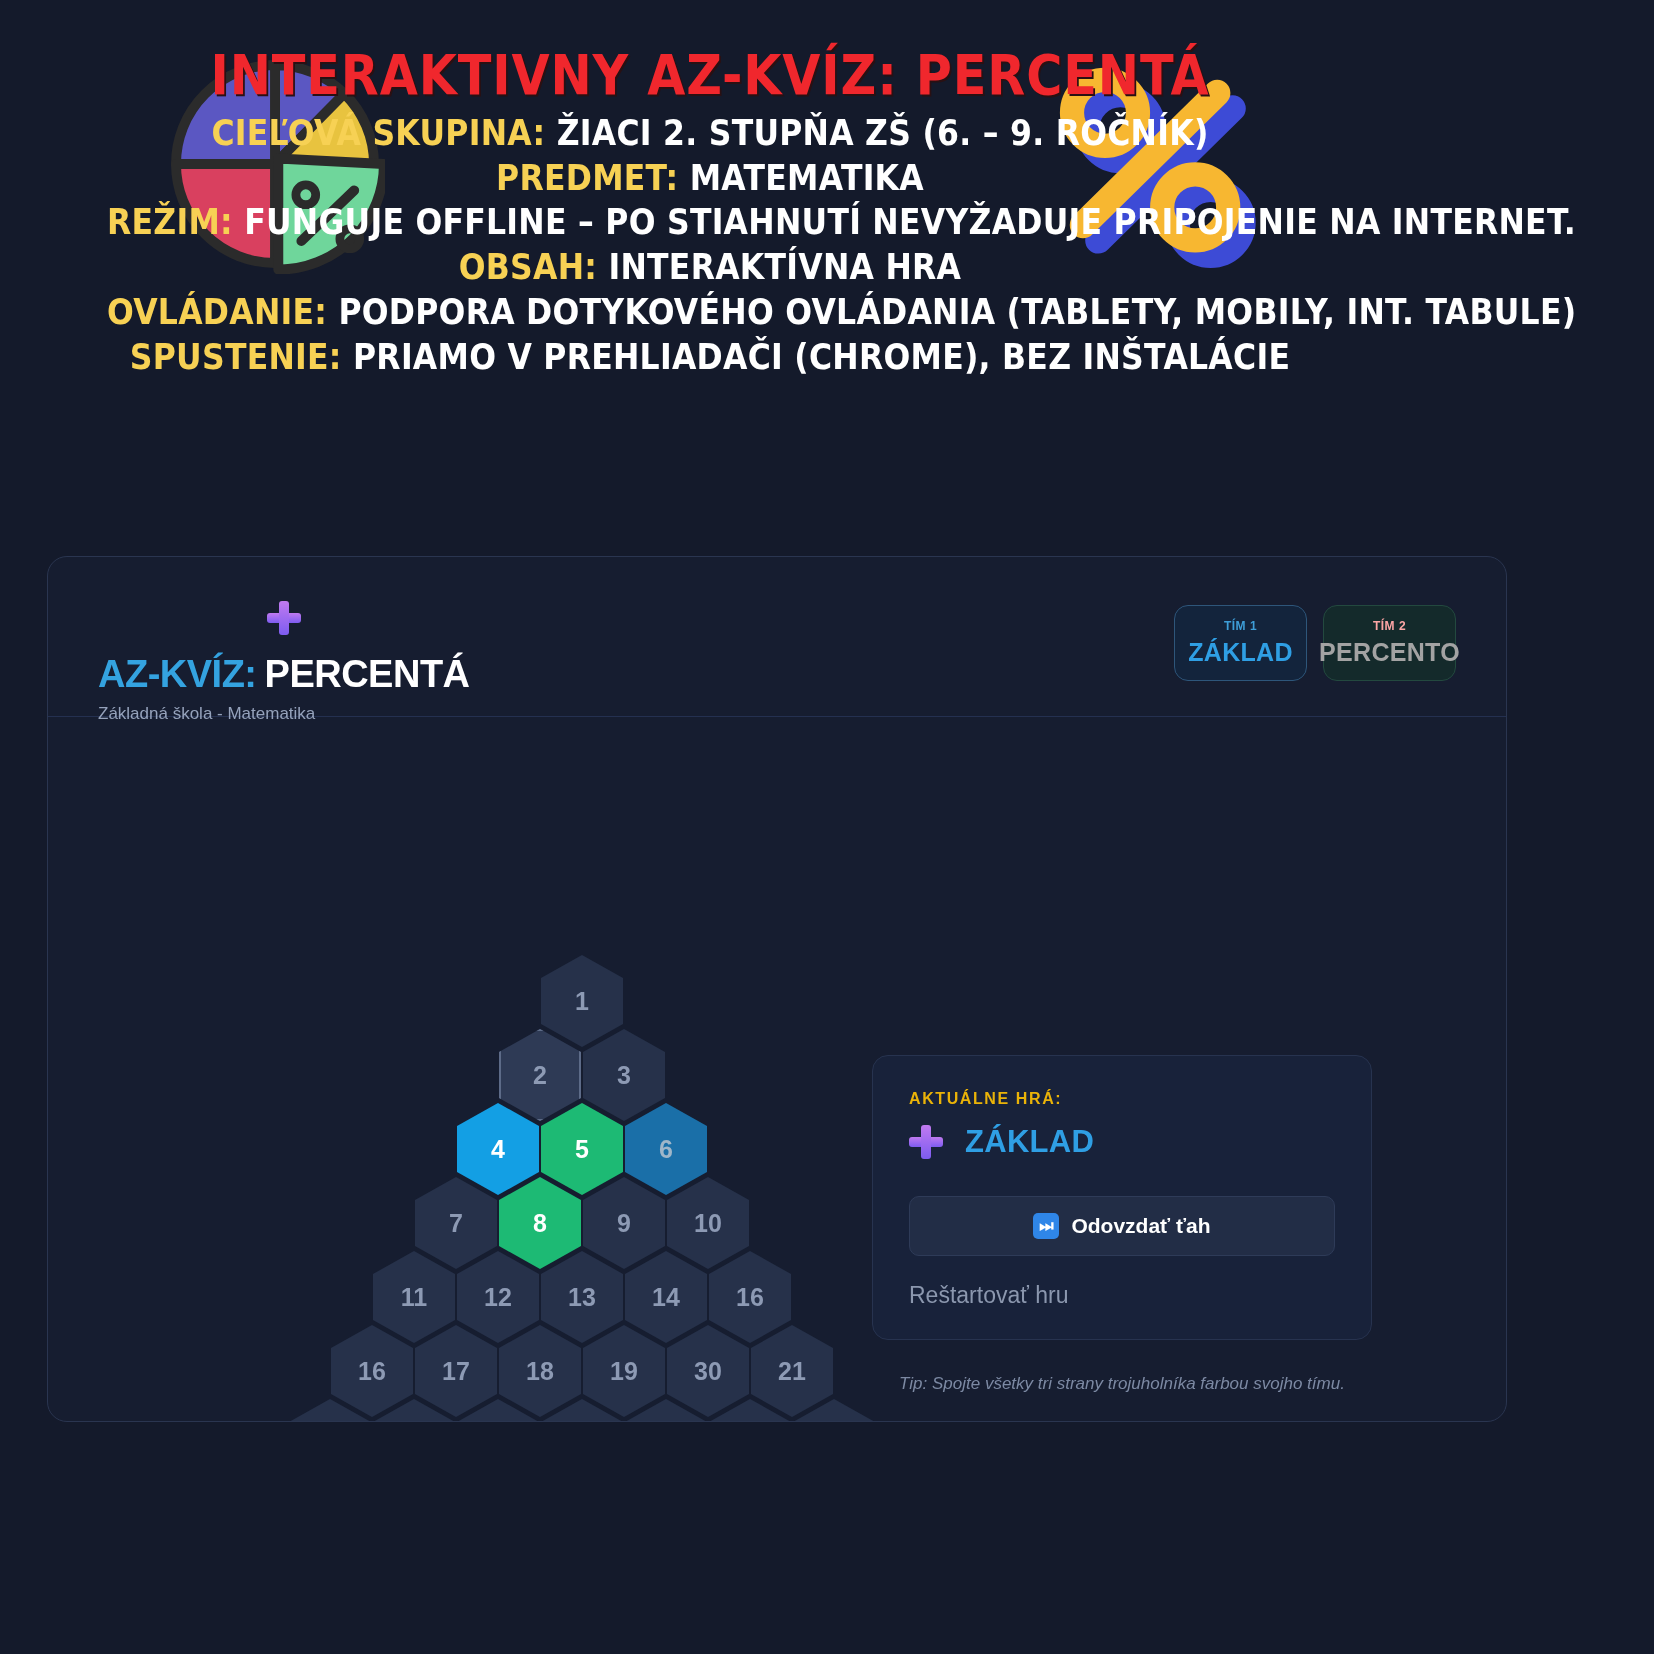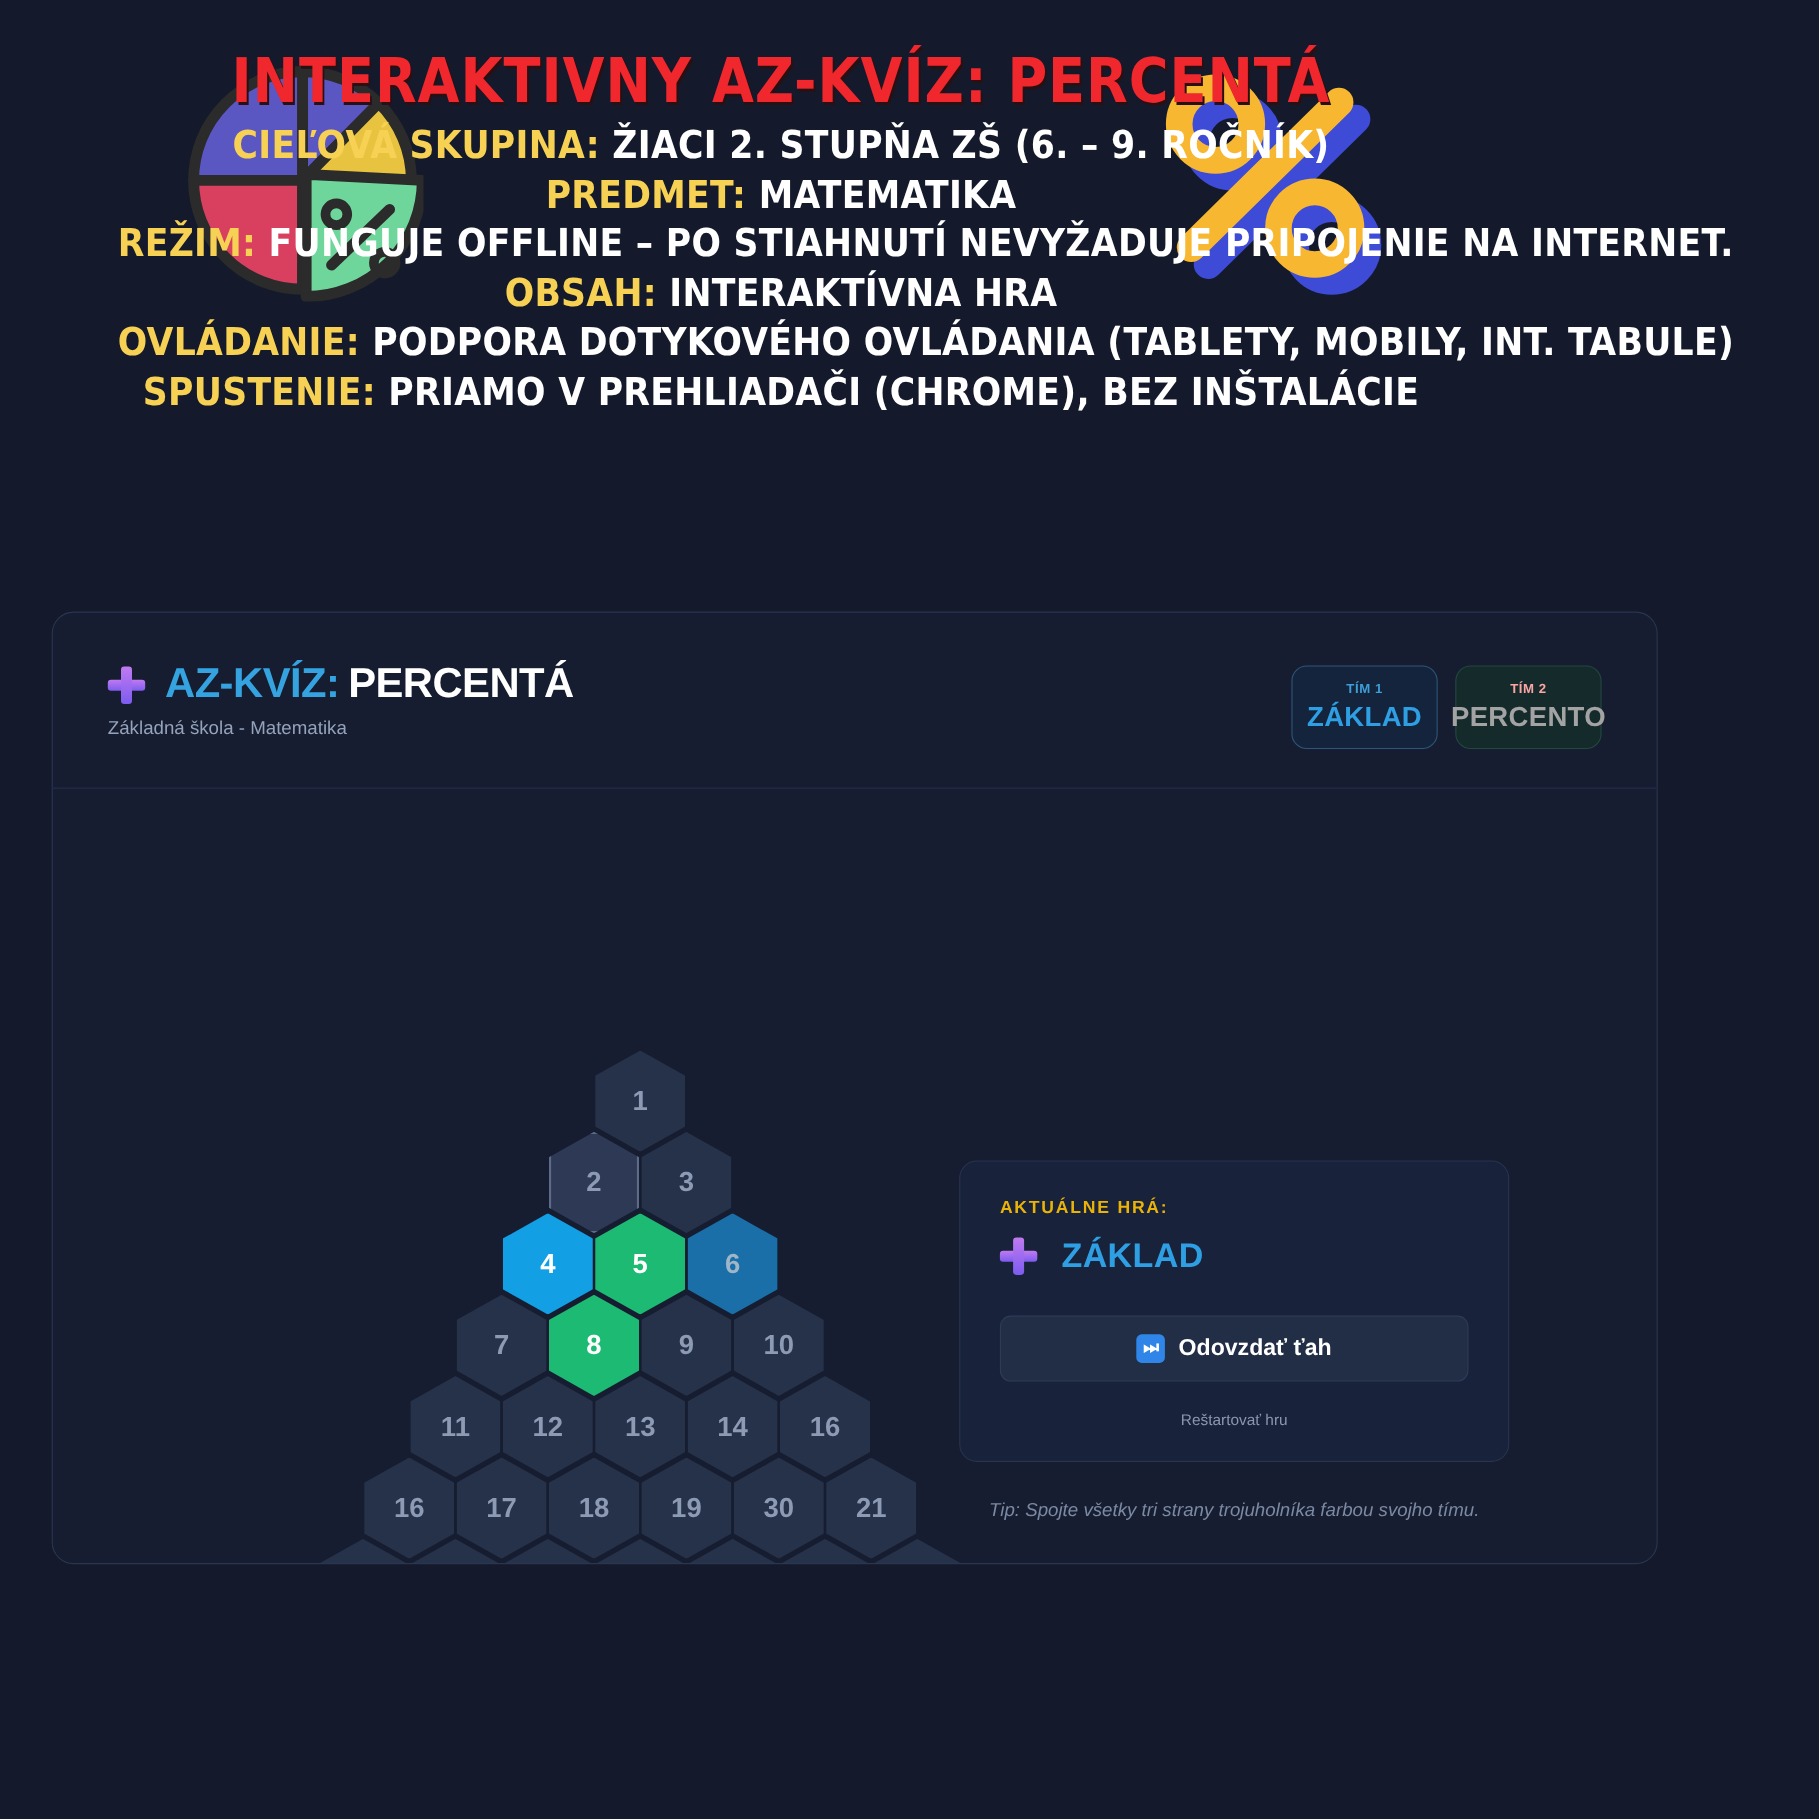--- a/index.html
+++ b/index.html
@@ -55,21 +55,21 @@
   .app-header {
     position:relative;
     height:160px;
     border-bottom:1px solid #243050;
     padding:44px 50px 0 50px;
     display:flex;
     align-items:flex-start;
     justify-content:space-between;
   }
   .brand { display:flex; flex-direction:column; }
-  .brand-row { display:flex; align-items:center; gap:18px; }
+  .brand-row { display:flex; align-items:center; gap:18px;flex-direction:column; }
   .plus-icon { position:relative; width:34px; height:34px; flex:0 0 auto; }
   .plus-icon i {
     position:absolute; background:linear-gradient(180deg,#c07af0,#7d5cf0);
     border-radius:3px;
   }
   .plus-icon i.h { left:0; top:12px; width:34px; height:10px; }
   .plus-icon i.v { left:12px; top:0; width:10px; height:34px; }
   .brand-title { font-size:38px; font-weight:bold; letter-spacing:-0.5px; }
   .brand-title .b1 { color:#34a3e0; }
   .brand-title .b2 { color:#ffffff; margin-left:8px; }
@@ -143,22 +143,22 @@
     display:flex; align-items:center; justify-content:center; gap:12px;
     color:#ffffff; font-size:21px; font-weight:bold;
   }
   .ff-icon {
     width:26px; height:26px; border-radius:5px;
     background:#2f86e8;
     display:flex; align-items:center; justify-content:center;
     color:#fff; font-size:16px; line-height:1;
   }
   .restart {
-    margin-top:26px; text-align:center;
-    font-size:14px; color:#8b97ae;
+    margin-top:26px; 
+    font-size:23px; color:#8b97ae;
   }
   .tip {
     margin-top:34px; text-align:center;
     font-size:17px; font-style:italic; color:#7c89a3;
   }
 </style>
 </head>
 <body>
 
 <div class="page">

